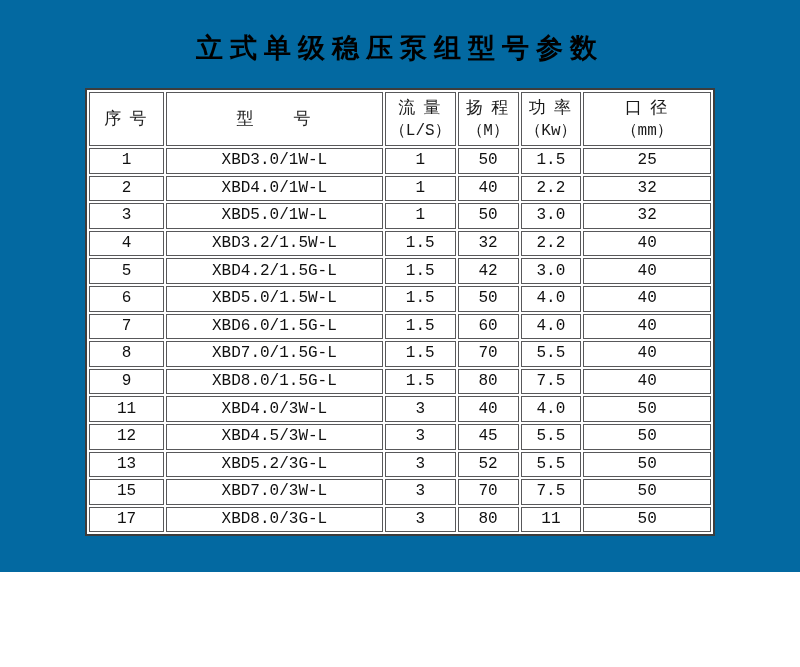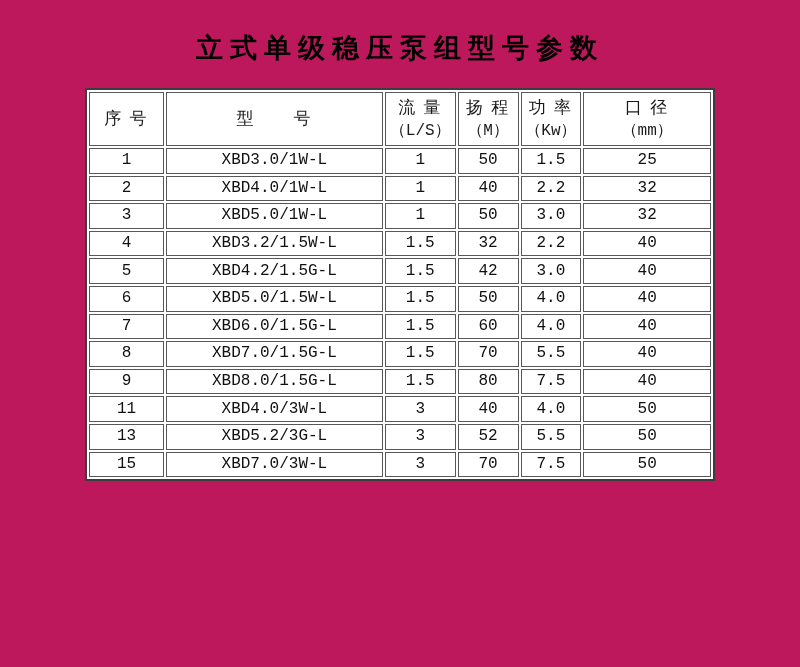--- a/index.html
+++ b/index.html
@@ -6,22 +6,22 @@
     margin: 0;
     padding: 0;
     background: #ffffff;
     width: 800px;
     height: 667px;
     font-family: "Liberation Serif", serif;
     color: #1a1a1a;
   }
   .page {
     width: 800px;
-    height: 667px;
-    background: #be185d;
+    height: 572px;
+    background: #0369a1;
     overflow: hidden;
   }
   .title {
     margin: 0;
     padding-top: 30px;
     text-align: center;
     font-size: 27px;
     font-weight: bold;
     letter-spacing: 7px;
     font-family: "DejaVu Sans", "Liberation Sans", sans-serif;
@@ -192,30 +192,46 @@
         </tr>
         <tr>
           <td>11</td>
           <td>XBD4.0/3W-L</td>
           <td>3</td>
           <td>40</td>
           <td>4.0</td>
           <td>50</td>
         </tr>
         <tr>
+          <td>12</td>
+          <td>XBD4.5/3W-L</td>
+          <td>3</td>
+          <td>45</td>
+          <td>5.5</td>
+          <td>50</td>
+        </tr>
+        <tr>
           <td>13</td>
           <td>XBD5.2/3G-L</td>
           <td>3</td>
           <td>52</td>
           <td>5.5</td>
           <td>50</td>
         </tr>
         <tr>
           <td>15</td>
           <td>XBD7.0/3W-L</td>
           <td>3</td>
           <td>70</td>
           <td>7.5</td>
+          <td>50</td>
+        </tr>
+        <tr>
+          <td>17</td>
+          <td>XBD8.0/3G-L</td>
+          <td>3</td>
+          <td>80</td>
+          <td>11</td>
           <td>50</td>
         </tr>
       </tbody>
   </table>
 </div>
 
 </body></html>

